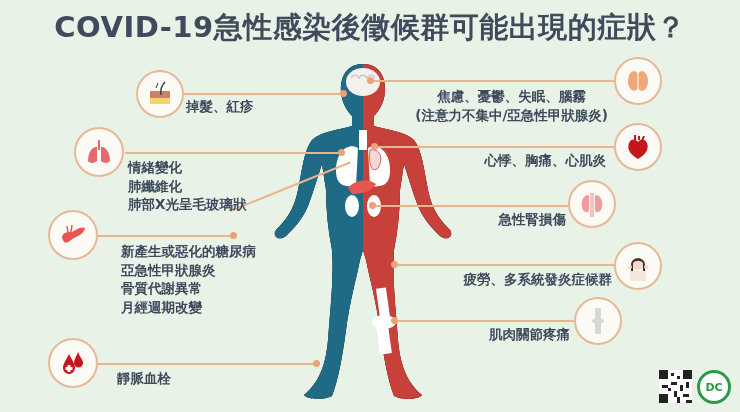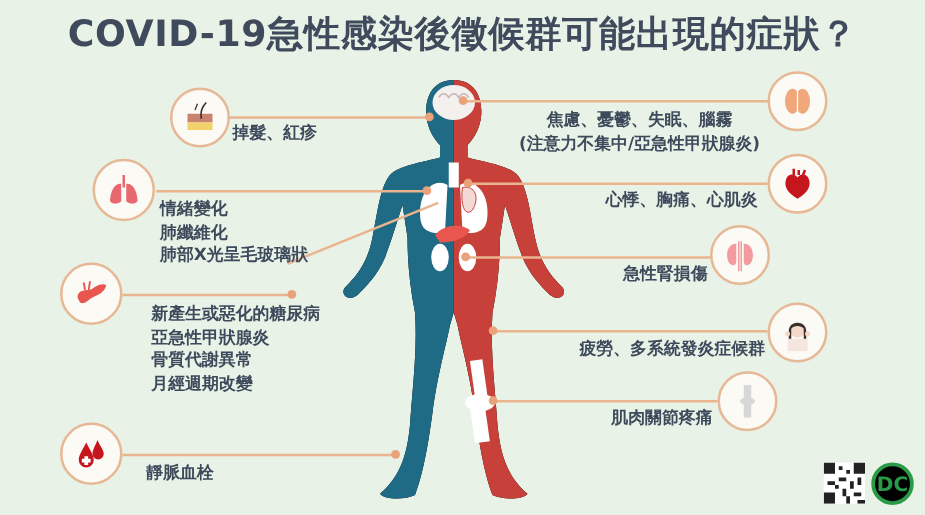--- a/index.html
+++ b/index.html
@@ -12,22 +12,22 @@
             display: flex; align-items: center; justify-content: center; }
   .circle svg { width: 30px; height: 30px; }
   .line { position: absolute; height: 2px; background: #e9b48e; }
   .dot { position: absolute; width: 7px; height: 7px; border-radius: 50%; background: #e9a27a; }
   .label { position: absolute; font-size: 13.5px; font-weight: bold; color: #3d4a5c; line-height: 18.5px; white-space: nowrap; }
   .label.right { text-align: center; }
   .label div { display: block; }
   .body-svg { position: absolute; left: 268px; top: 60px; }
   .qr { position: absolute; left: 659px; top: 370px; width: 33px; height: 33px; background: #fff; }
   .logo { position: absolute; left: 697px; top: 370px; width: 34px; height: 34px; border-radius: 50%;
-          background: #000000; border: 3px solid #2a9a48; box-sizing: border-box; display: flex; align-items: center; justify-content: center;
-          font-size: 16px; font-weight: bold; color: #2a9a48; }
+          background: #ffffff; border: 3px solid #2a9a48; box-sizing: border-box; display: flex; align-items: center; justify-content: center;
+          font-size: 11px; font-weight: bold; color: #2a9a48; }
 </style>
 </head>
 <body>
 
 <div class="title">COVID-19急性感染後徵候群可能出現的症狀？</div>
 
 <svg class="body-svg" width="190" height="350" viewBox="0 0 190 350">
   <defs>
     <clipPath id="lefthalf">
         <rect x="0" y="0" width="95" height="350"></rect>

